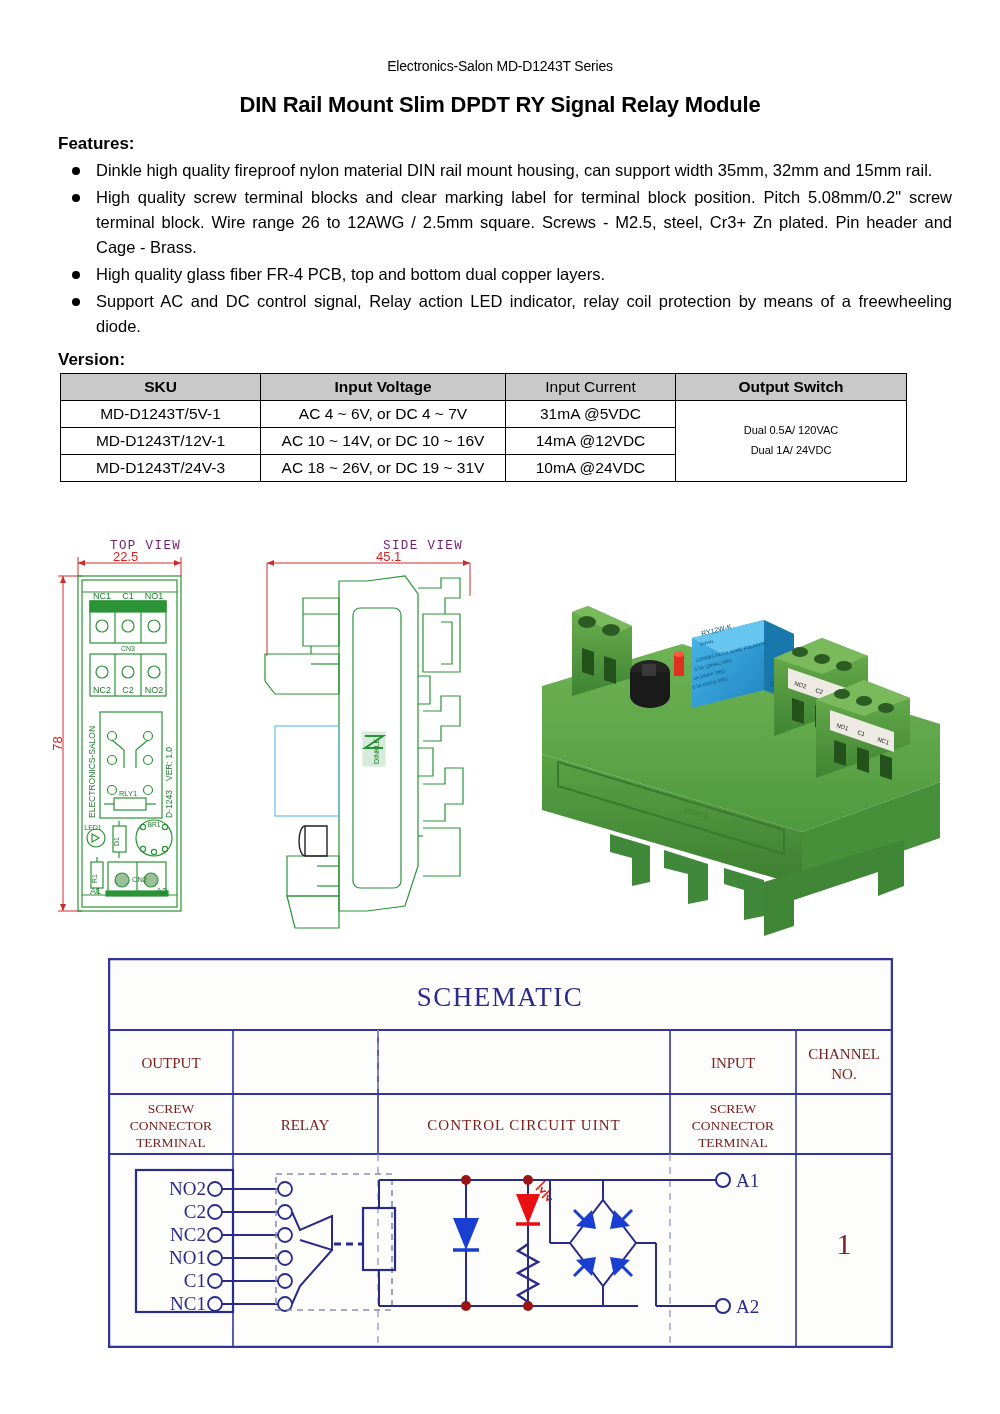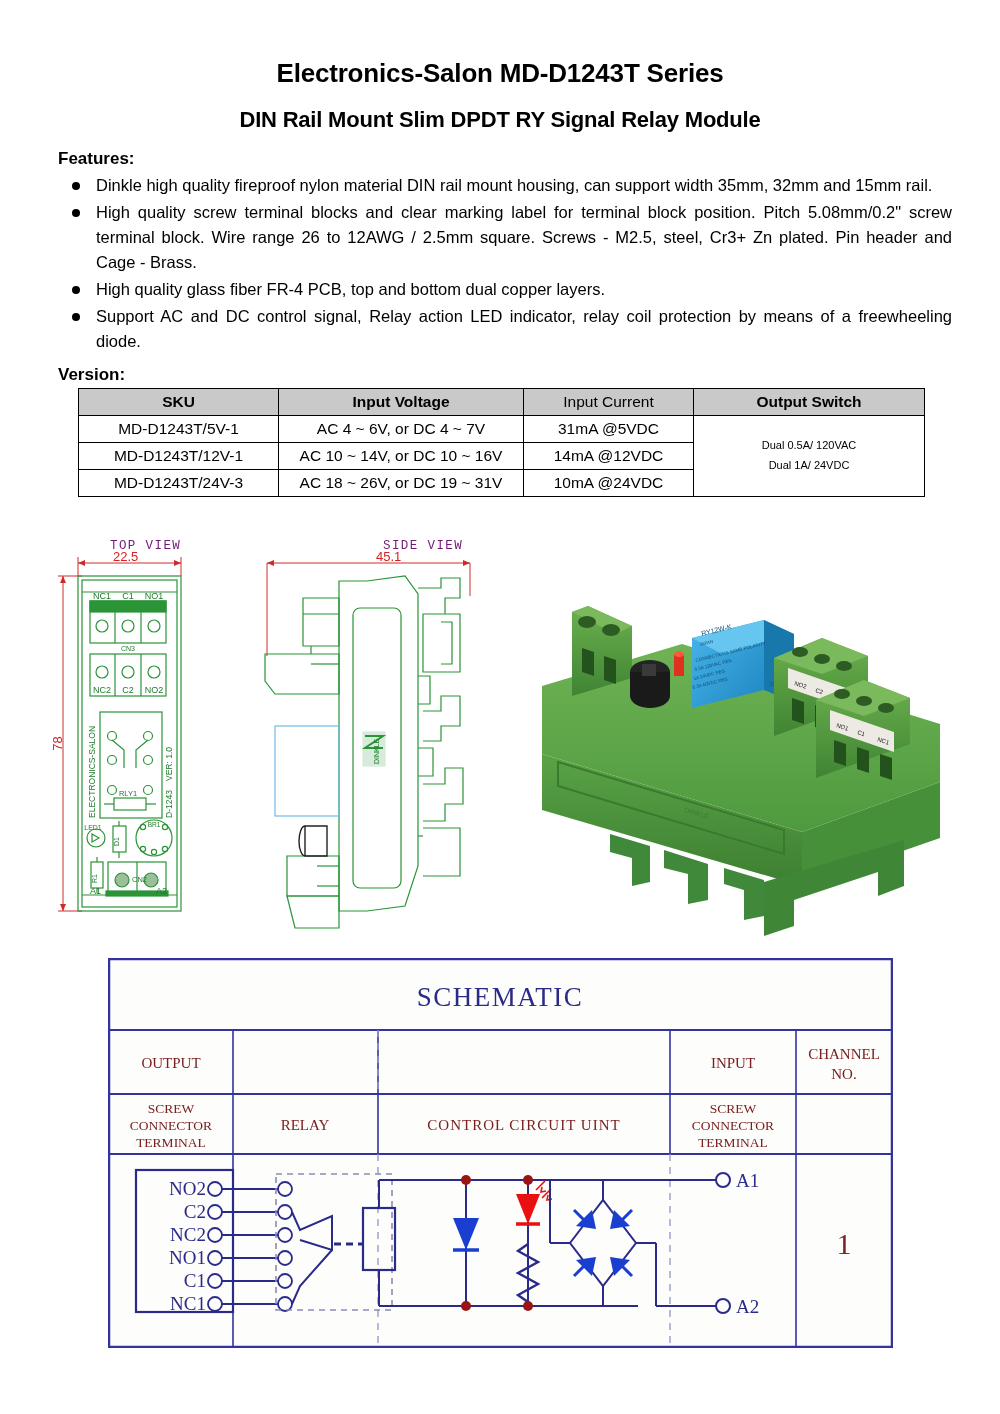--- a/index.html
+++ b/index.html
@@ -5,40 +5,40 @@
   * { box-sizing: border-box; }
   html, body { margin:0; padding:0; }
   body {
     width:1000px; height:1414px; background:#ffffff;
     font-family:"Liberation Sans", sans-serif; color:#000;
     position:relative; overflow:hidden;
   }
 
   
   .title-block { text-align:center; padding-top:58px; }
-  .title-1 { font-size:26px; font-weight:bold; letter-spacing:-0.2px; }
+  .title-1 { font-size:14px; font-weight:normal; letter-spacing:-0.2px; }
   .title-2 { font-size:22px; font-weight:bold; margin-top:18px; letter-spacing:-0.2px; }
 
   
   .section-label { font-size:17px; font-weight:bold; margin:16px 0 4px 58px; }
   ul.features { list-style:none; margin:0; padding:0 48px 0 58px; }
   ul.features li {
     position:relative; padding-left:38px; font-size:16.5px;
     line-height:1.52; margin-bottom:2px; text-align:justify;
   }
   ul.features li.just { text-align:justify; }
   ul.features li::before {
     content:""; position:absolute; left:14px; top:9px;
     width:8px; height:8px; border-radius:50%; background:#000;
   }
 
   
   .version-label { font-size:17px; font-weight:bold; margin:10px 0 3px 58px; }
   table.version {
-    border-collapse:collapse; margin-left:78px; width:846px;
+    border-collapse:collapse; margin-left:60px; width:846px;
     font-size:15.5px; table-layout:fixed;
   }
   table.version td, table.version th {
     border:1px solid #000; text-align:center; padding:4px 2px; height:27px;
   }
   table.version thead th { background:#c9c9c9; font-weight:bold; }
   table.version thead th.light { font-weight:normal; }
   .col-sku { width:200px; } .col-iv { width:245px; }
   .col-ic  { width:170px; } .col-os { width:231px; }
   .os-cell { line-height:1.75; font-size:11px; }

